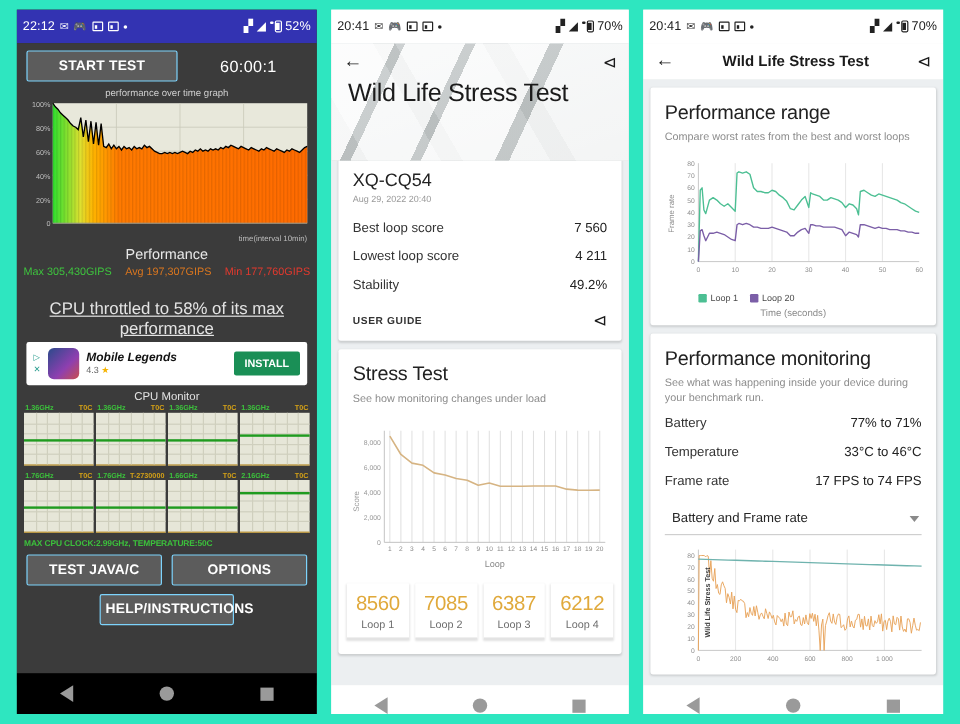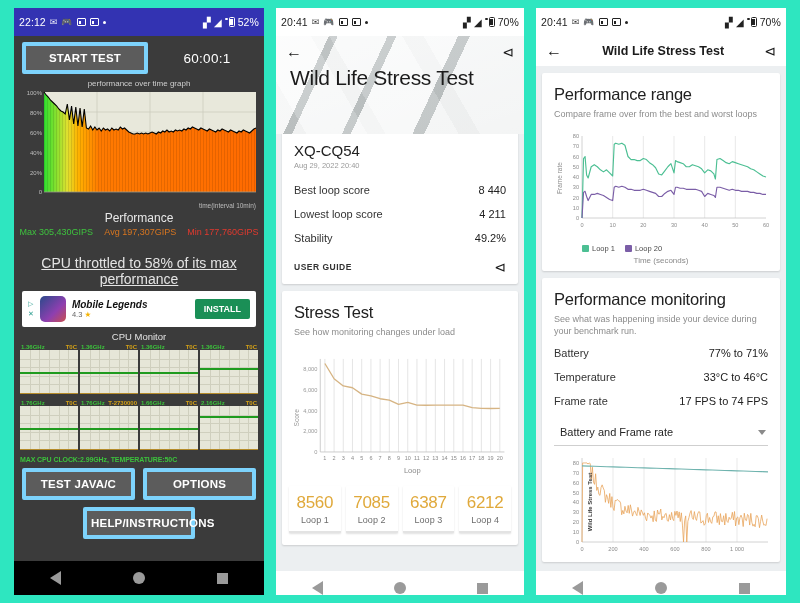--- a/index.html
+++ b/index.html
@@ -43,21 +43,21 @@
   .navbar.dark  { background: #000; }
   .navbar.light { background: #fff; }
   .nav-back { width:0;height:0;border-top:7px solid transparent;border-bottom:7px solid transparent;border-right:11px solid #9a9a9a; }
   .nav-home { width:12px;height:12px;border-radius:50%;background:#9a9a9a; }
   .nav-rec  { width:11px;height:11px;background:#9a9a9a; }
 
   
   .p1-body { background:#3b3b3b; height:535px; position:relative; }
   .p1-top { display:flex; align-items:center; padding:6px 8px 4px; gap:10px; }
   .btn-dark {
-    background:#5c5c5c; color:#fff; border:4px solid #7dd3fc; border-radius:2px;
+    background:#5c5c5c; color:#fff; border:1px solid #7dd3fc; border-radius:2px;
     font-size:11.5px; font-weight:bold; padding:6px 4px; text-align:center; letter-spacing:.2px;
   }
   #start-test-btn { width:126px; }
   .p1-timer { color:#fff; font-size:13.5px; font-weight:500; letter-spacing:.3px; flex:1; text-align:center; }
   .graph-title { color:#cfcfcf; font-size:8px; text-align:center; margin:1px 0 0; }
   .p1-chart-wrap { position:relative; margin:0 6px; height:120px; }
   .p1-chart-wrap svg { display:block; }
   .p1-axis-lbl { position:absolute; right:2px; bottom:-1px; color:#bdbdbd; font-size:6.5px; }
   .p1-perf-title { color:#e8e8e8; font-size:12px; text-align:center; margin-top:3px; }
   .p1-stats { display:flex; justify-content:space-around; font-size:9px; margin-top:2px; }
@@ -442,21 +442,21 @@
         </div>
         <div class="hero-title">Wild Life Stress Test</div>
       </div>
 
       <div class="card" style="margin-top:-4px;">
         <div class="dev-name">XQ-CQ54</div>
         <div class="dev-date">Aug 29, 2022 20:40</div>
         <div id="p2-rows">
             <div class="kv">
               <span>Best loop score</span>
-              <span class="val">8 440</span>
+              <span class="val">7 560</span>
             </div>
             <div class="kv">
               <span>Lowest loop score</span>
               <span class="val">4 211</span>
             </div>
             <div class="kv">
               <span>Stability</span>
               <span class="val">49.2%</span>
             </div>
           </div>
@@ -584,21 +584,21 @@
     <div class="appbar">
       <span class="ic-back">←</span>
       <span class="appbar-title">Wild Life Stress Test</span>
       <span class="ic-share">⊲</span>
     </div>
 
     <div class="scroll-col" style="height:505px">
 
       <div class="card">
         <div class="sec-title">Performance range</div>
-        <div class="sec-sub">Compare frame over from the best and worst loops</div>
+        <div class="sec-sub">Compare worst rates from the best and worst loops</div>
 
         <div class="chart-box">
           <svg viewBox="0 0 226 112" width="226" height="112">
             <g stroke="#e0e0e0" stroke-width=".7" id="pr-grid">
                 <line x1="64.66666666666667" y1="6" x2="64.66666666666667" y2="88"></line>
                 <line x1="95.33333333333334" y1="6" x2="95.33333333333334" y2="88"></line>
                 <line x1="126" y1="6" x2="126" y2="88"></line>
                 <line x1="156.66666666666669" y1="6" x2="156.66666666666669" y2="88"></line>
                 <line x1="187.33333333333334" y1="6" x2="187.33333333333334" y2="88"></line>
               </g>

